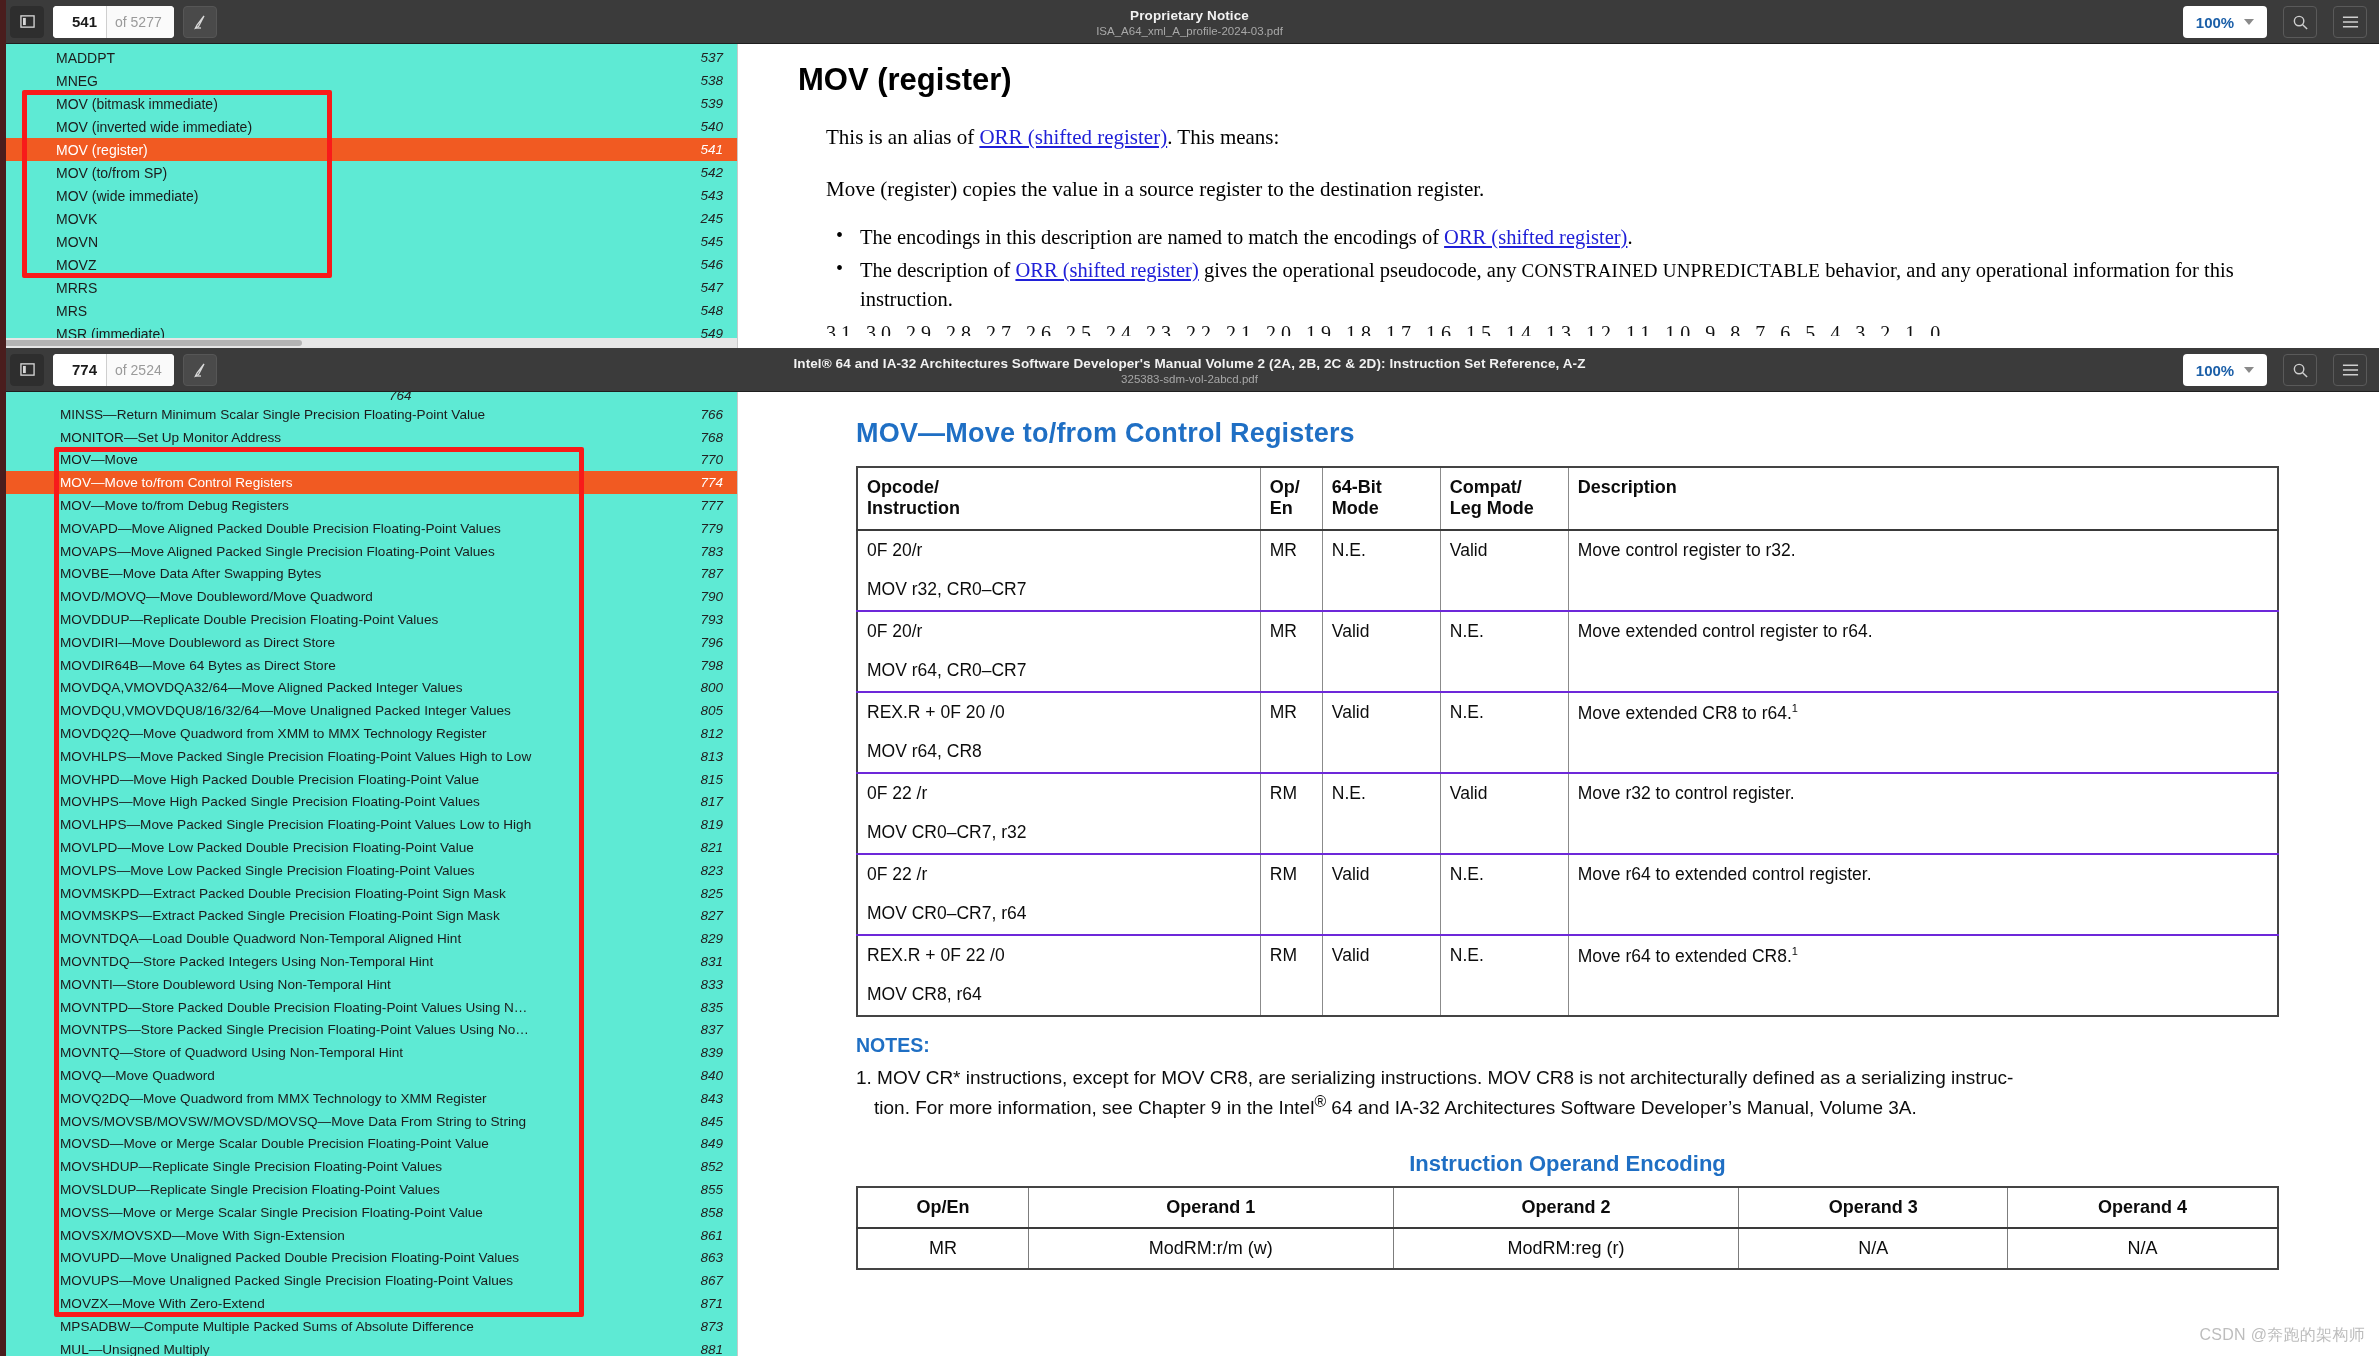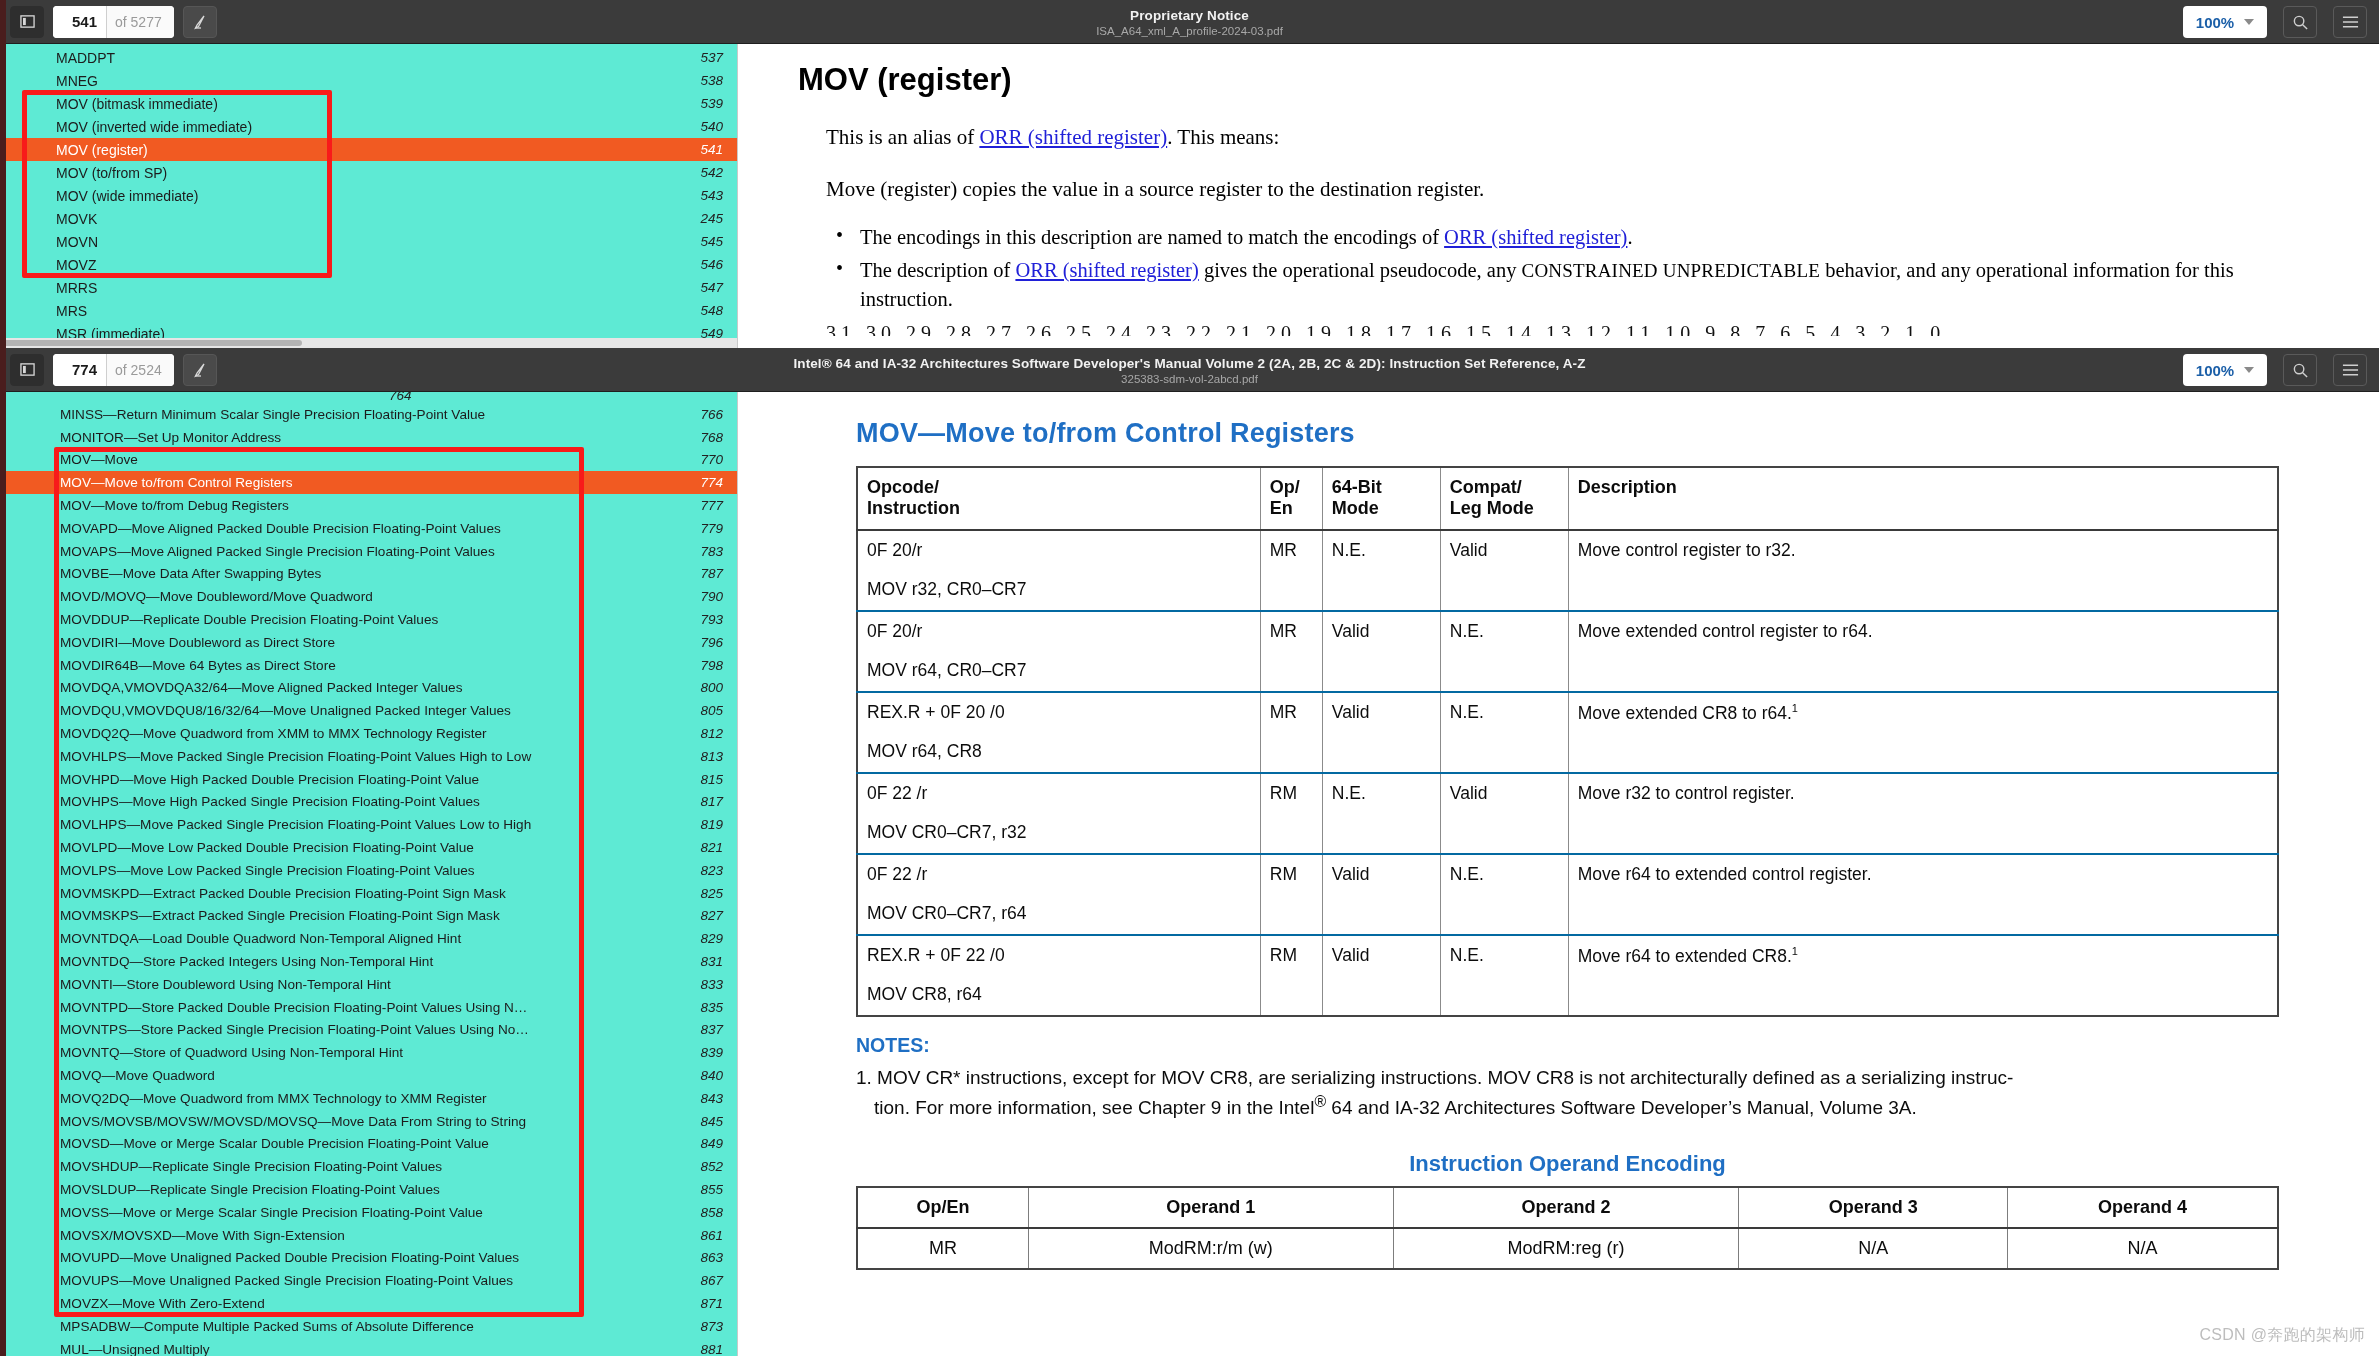--- a/index.html
+++ b/index.html
@@ -121,21 +121,21 @@
   .sc { font-variant: small-caps; font-size: 19px; letter-spacing: .2px; }
   .clip-row { font-size: 20px; color:#111; letter-spacing: 5px; overflow: hidden; white-space: nowrap; padding-left: 28px; margin-top: 8px; height: 14px; }
 
   
   .intel { font-family: "Liberation Sans", sans-serif; padding: 26px 100px 0 118px; }
   .intel-h1 { color: #1f6fc4; font-size: 27px; font-weight: 700; letter-spacing: .2px; }
   .itab { width: 100%; border-collapse: collapse; margin-top: 17px; border: 2px solid #444; }
   .itab td, .itab th { border: 1px solid #8b8b8b; vertical-align: top; padding: 9px 8px 10px 9px;
                        font-size: 17.5px; font-weight: 400; text-align: left; color:#0c0c0c; }
   .itab th { font-weight: 700; font-size: 18px; border-bottom: 2px solid #3a3a3a; }
-  .itab tr td { border-top: 2px solid #0369a1; }
+  .itab tr td { border-top: 2px solid #6d28d9; }
   .itab .c2 { width: 62px; } .itab .c3 { width: 118px; }
   .itab .c4 { width: 128px; } .itab .c5 { }
   .itab .l2 { margin-top: 18px; }
   .itab sup { font-size: 11px; vertical-align: super; }
 
   .notes-h { color: #1f6fc4; font-size: 19.5px; font-weight: 700; margin-top: 17px; }
   .notes-p { font-size: 19px; line-height: 1.35; margin-top: 8px; color: #0c0c0c; }
   .notes-p .ind { display: block; padding-left: 18px; }
 
   .ioe-h { color: #1f6fc4; font-size: 22px; font-weight: 700; text-align: center; margin-top: 30px; }

